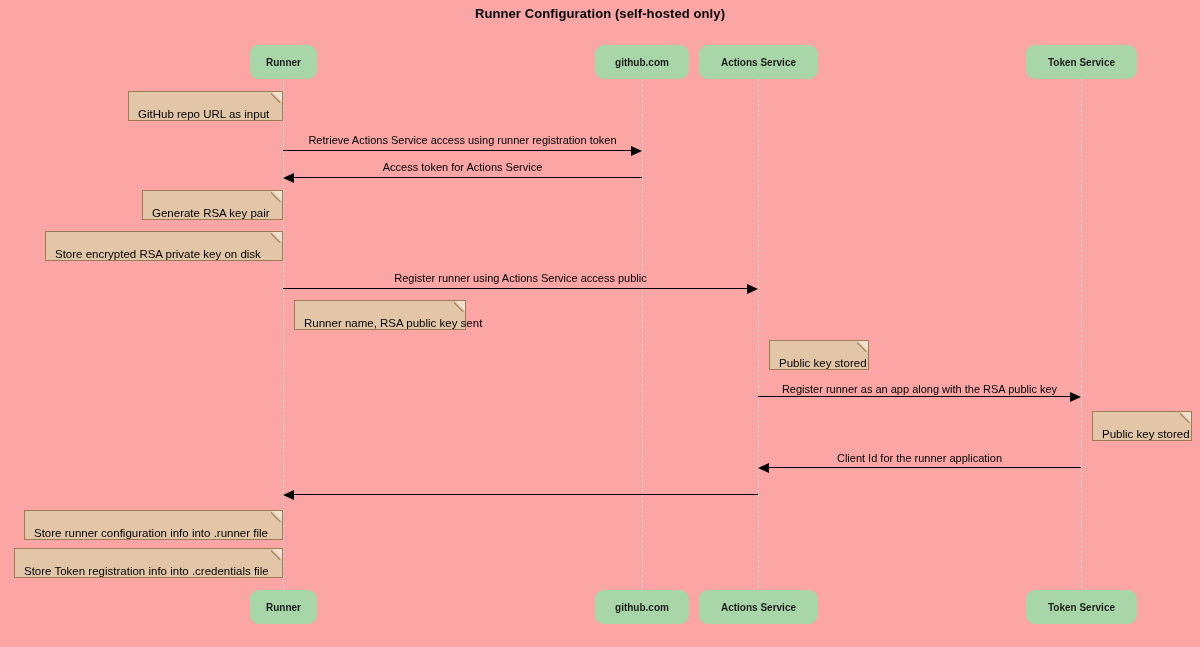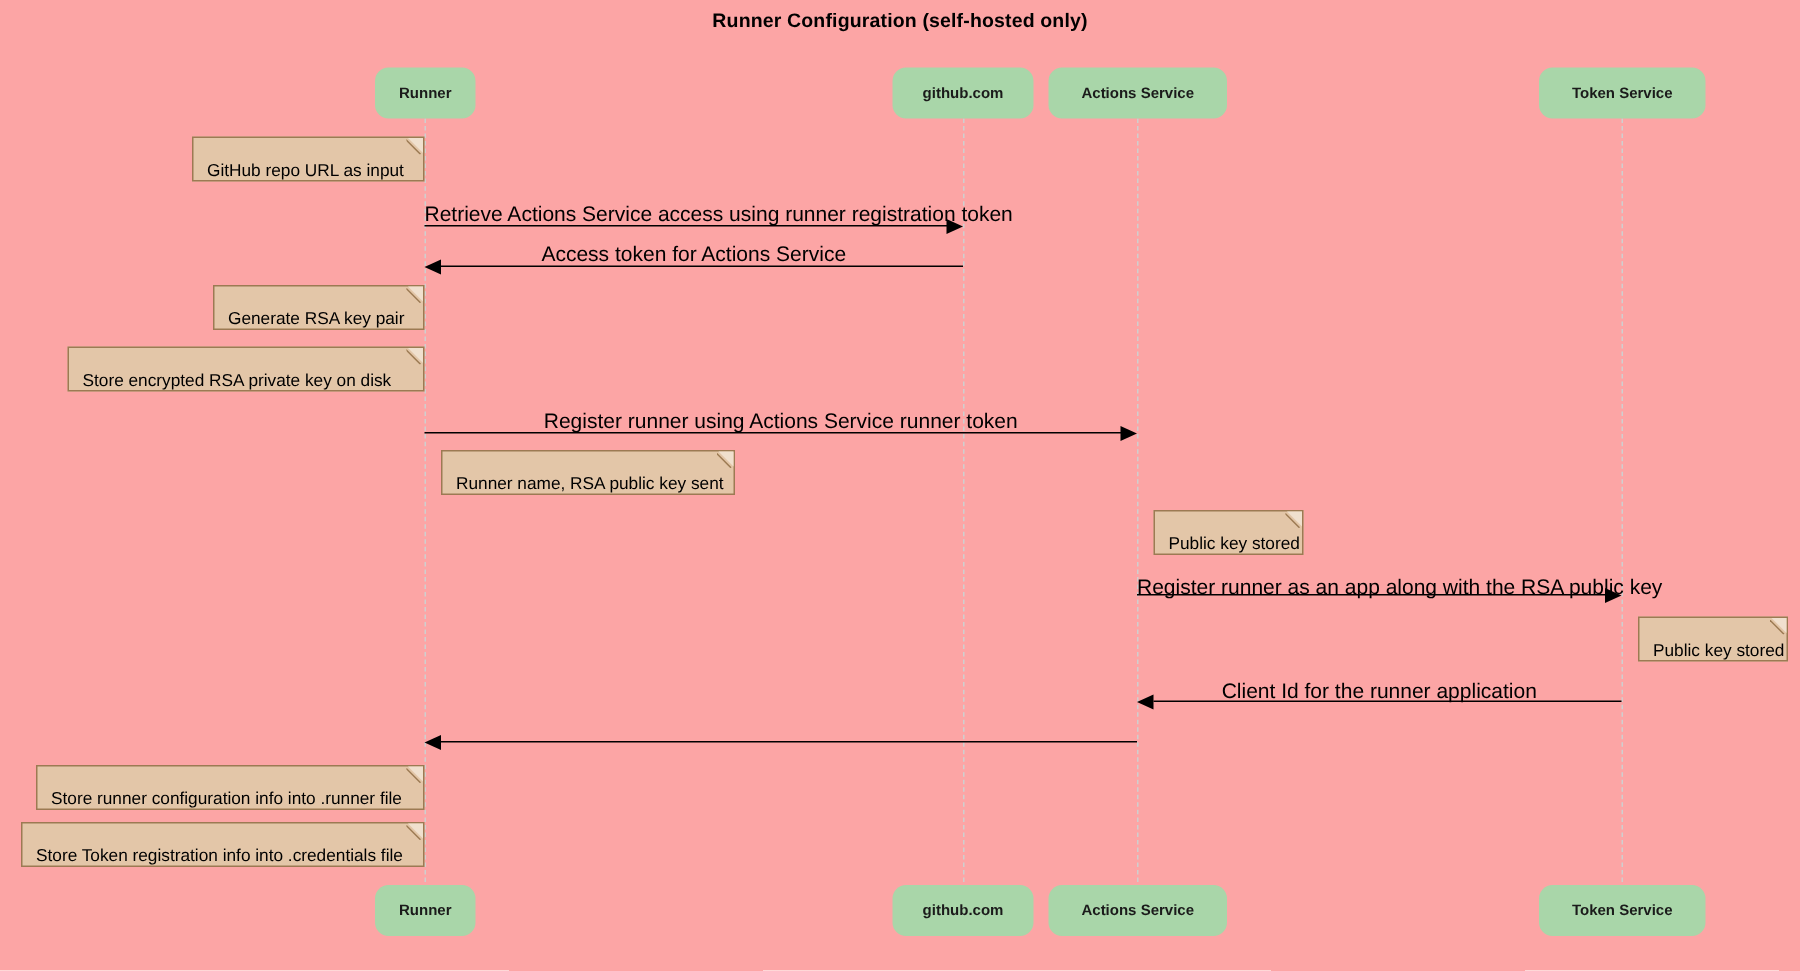--- a/index.html
+++ b/index.html
@@ -109,21 +109,21 @@
     border-bottom: 5px solid transparent;
     border-left: 11px solid #000;
   }
   .arrowhead.left {
     border-top: 5px solid transparent;
     border-bottom: 5px solid transparent;
     border-right: 11px solid #000;
   }
   .msg-label {
     position: absolute;
-    font-size: 14px;
+    font-size: 11px;
     color: #000;
     white-space: nowrap;
     text-align: center;
   }
 </style>
 </head>
 <body>
 
 <div id="canvas">
 
@@ -179,25 +179,25 @@
     <span class="fold"></span>
     <span class="fold-edge"></span>
   </div>
 
   <div class="note" style="left:45px; top:231px; width:238px;">
     <span>Store encrypted RSA private key on disk</span>
     <span class="fold"></span>
     <span class="fold-edge"></span>
   </div>
 
-  <div class="msg-label" style="left:283px; top:272px; width:475px;">Register runner using Actions Service runner token</div>
+  <div class="msg-label" style="left:283px; top:272px; width:475px;">Register runner using Actions Service access public</div>
   <div class="msg" style="left:283px; top:288px; width:465px;"></div>
   <div class="arrowhead right" style="left:747px; top:284px;"></div>
 
-  <div class="note" style="left:294px; top:300px; width:196px;">
+  <div class="note" style="left:294px; top:300px; width:172px;">
     <span>Runner name, RSA public key sent</span>
     <span class="fold"></span>
     <span class="fold-edge"></span>
   </div>
 
   <div class="note" style="left:769px; top:340px; width:100px;">
     <span>Public key stored</span>
     <span class="fold"></span>
     <span class="fold-edge"></span>
   </div>

